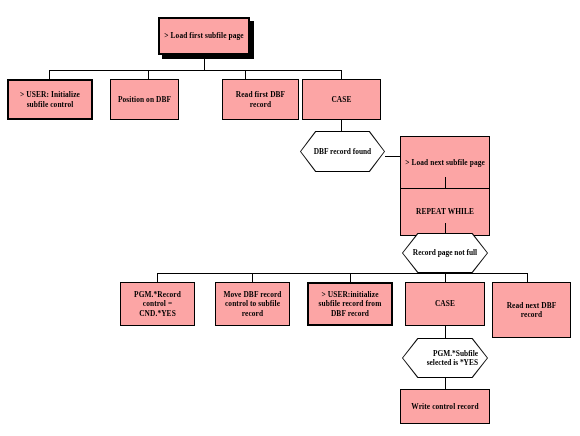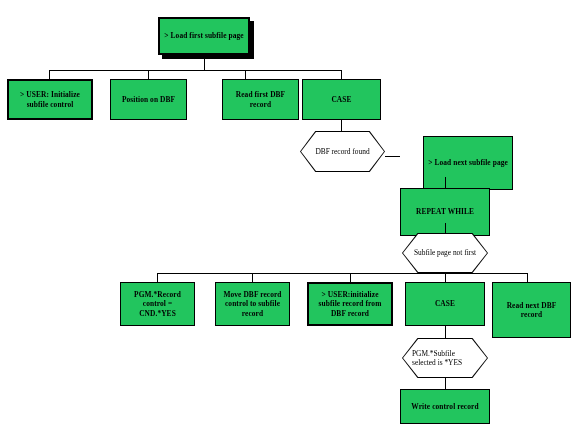--- a/index.html
+++ b/index.html
@@ -23,21 +23,21 @@
     position: absolute;
     background: #000000;
   }
   .ln-h { height: 1px; }
   .ln-v { width: 1px; }
 
   
   .node {
     position: absolute;
     box-sizing: border-box;
-    background: #22c55e;
+    background: #fca5a5;
     display: flex;
     align-items: center;
     justify-content: center;
     text-align: center;
     color: #000000;
     font-size: 7.4px;
     font-weight: bold;
     line-height: 1.28;
     letter-spacing: 0.1px;
     padding: 1px 3px;
@@ -64,24 +64,24 @@
     clip-path: polygon(18% 0%, 82% 0%, 100% 50%, 82% 100%, 18% 100%, 0% 50%);
   }
   .hex .hex-inner {
     position: absolute;
     inset: 1px;
     background: #ffffff;
     clip-path: polygon(18% 0%, 82% 0%, 100% 50%, 82% 100%, 18% 100%, 0% 50%);
     display: flex;
     align-items: center;
     justify-content: center;
-    text-align: left;
+    text-align: right;
     color: #000000;
     font-size: 7.4px;
-    font-weight: normal;
+    font-weight: bold;
     line-height: 1.28;
     padding: 0 9px;
     box-sizing: border-box;
   }
   .lbl { display: block; white-space: pre-line; }
 </style>
 </head>
 <body>
 
 <div id="canvas">
@@ -96,21 +96,21 @@
 
   <div class="ln ln-v" style="left:49px; top:70px; height:9px;"></div>
   <div class="ln ln-v" style="left:148px; top:70px; height:9px;"></div>
   <div class="ln ln-v" style="left:245px; top:70px; height:9px;"></div>
   <div class="ln ln-v" style="left:341px; top:70px; height:9px;"></div>
 
   <div class="node box bold" style="left:7px; top:79px; width:86px; height:41px;">
     <span class="lbl">&gt; USER: Initialize subfile control</span>
   </div>
 
-  <div class="node box" style="left:110px; top:79px; width:77px; height:41px;">
+  <div class="node box" style="left:110px; top:79px; width:69px; height:41px;">
     <span class="lbl">Position on DBF</span>
   </div>
 
   <div class="node box" style="left:222px; top:79px; width:77px; height:41px;">
     <span class="lbl">Read first DBF record</span>
   </div>
 
   <div class="node box" style="left:302px; top:79px; width:79px; height:41px;">
     <span class="lbl">CASE</span>
   </div>
@@ -119,36 +119,36 @@
 
   <div class="hex" style="left:300px; top:131px; width:85px; height:41px;">
     <div class="hex-fill"></div>
     <div class="hex-inner">
       <span class="lbl">DBF record found</span>
     </div>
   </div>
 
   <div class="ln ln-h" style="left:385px; top:156px; width:15px; height:1px;"></div>
 
-  <div class="node box" style="left:400px; top:136px; width:90px; height:54px;margin-left:23px;">
+  <div class="node box" style="left:400px; top:136px; width:90px; height:54px;">
     <span class="lbl">&gt; Load next subfile page</span>
   </div>
 
   <div class="ln ln-v" style="left:445px; top:177px; height:11px;"></div>
 
   <div class="node box" style="left:400px; top:188px; width:90px; height:48px;font-family:Liberation Serif, serif;">
     <span class="lbl">REPEAT WHILE</span>
   </div>
 
   <div class="ln ln-v" style="left:445px; top:223px; height:10px;"></div>
 
   <div class="hex" style="left:402px; top:233px; width:86px; height:40px;">
     <div class="hex-fill"></div>
     <div class="hex-inner">
-      <span class="lbl">Subfile page not first</span>
+      <span class="lbl">Record page not full</span>
     </div>
   </div>
 
   <div class="ln ln-v" style="left:445px; top:273px; height:9px;"></div>
   <div class="ln ln-h" style="left:157px; top:273px; width:371px; height:1px;"></div>
 
   <div class="ln ln-v" style="left:157px; top:273px; height:9px;"></div>
   <div class="ln ln-v" style="left:252px; top:273px; height:9px;"></div>
   <div class="ln ln-v" style="left:350px; top:273px; height:9px;"></div>
   <div class="ln ln-v" style="left:445px; top:273px; height:9px;"></div>

